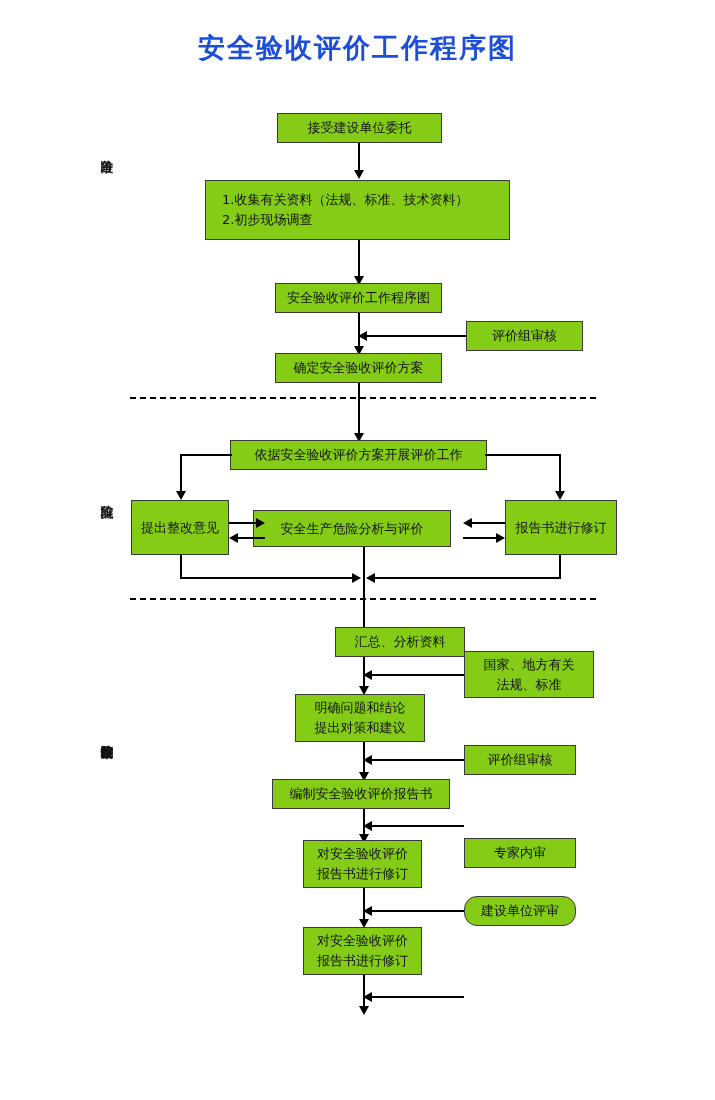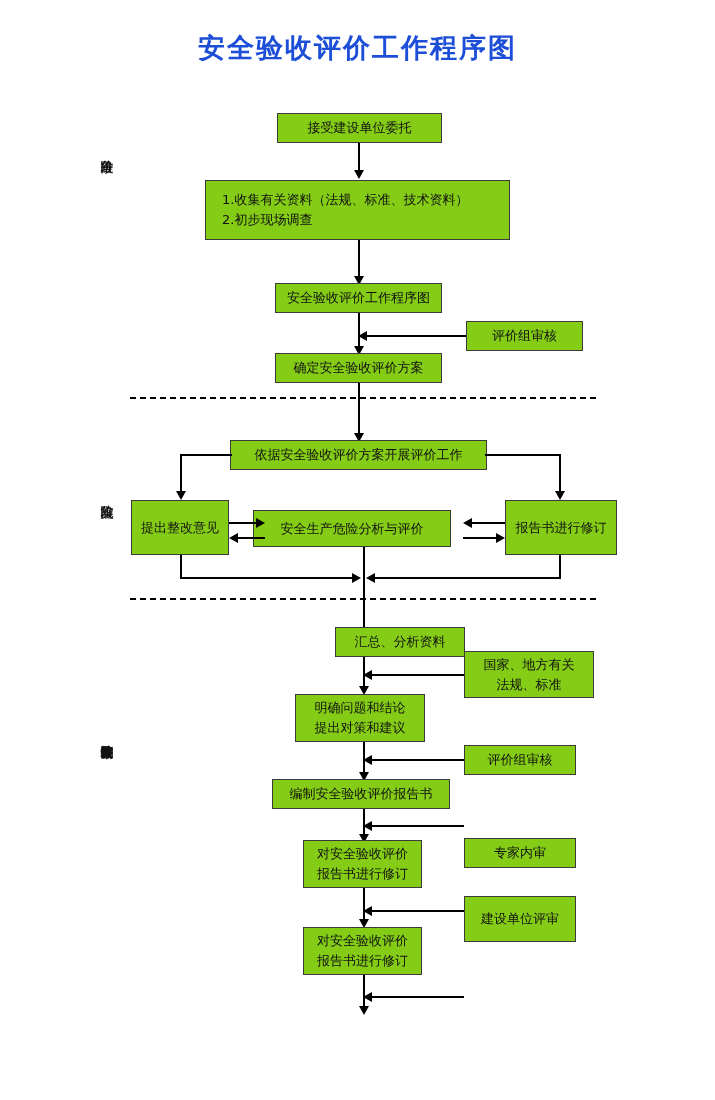--- a/index.html
+++ b/index.html
@@ -250,21 +250,21 @@
   <div class="arrow-left" style="left:363px; top:821px;"></div>
 
   <div class="vline" style="left:363px; top:809px; height:31px;"></div>
   <div class="arrow-down" style="left:359px; top:834px;"></div>
 
   <div class="node" style="left:303px; top:840px; width:119px; height:48px;">
     <span class="node-text">对安全验收评价
 报告书进行修订</span>
   </div>
 
-  <div class="node" style="left:464px; top:896px; width:112px; height:46px;">
+  <div class="node" style="left:464px; top:896px; width:112px; height:30px;border-radius:13px;">
     <span class="node-text">建设单位评审</span>
   </div>
   <div class="hline" style="left:371px; top:910px; width:93px;"></div>
   <div class="arrow-left" style="left:363px; top:906px;"></div>
 
   <div class="vline" style="left:363px; top:888px; height:37px;"></div>
   <div class="arrow-down" style="left:359px; top:919px;"></div>
 
   <div class="node" style="left:303px; top:927px; width:119px; height:48px;">
     <span class="node-text">对安全验收评价

